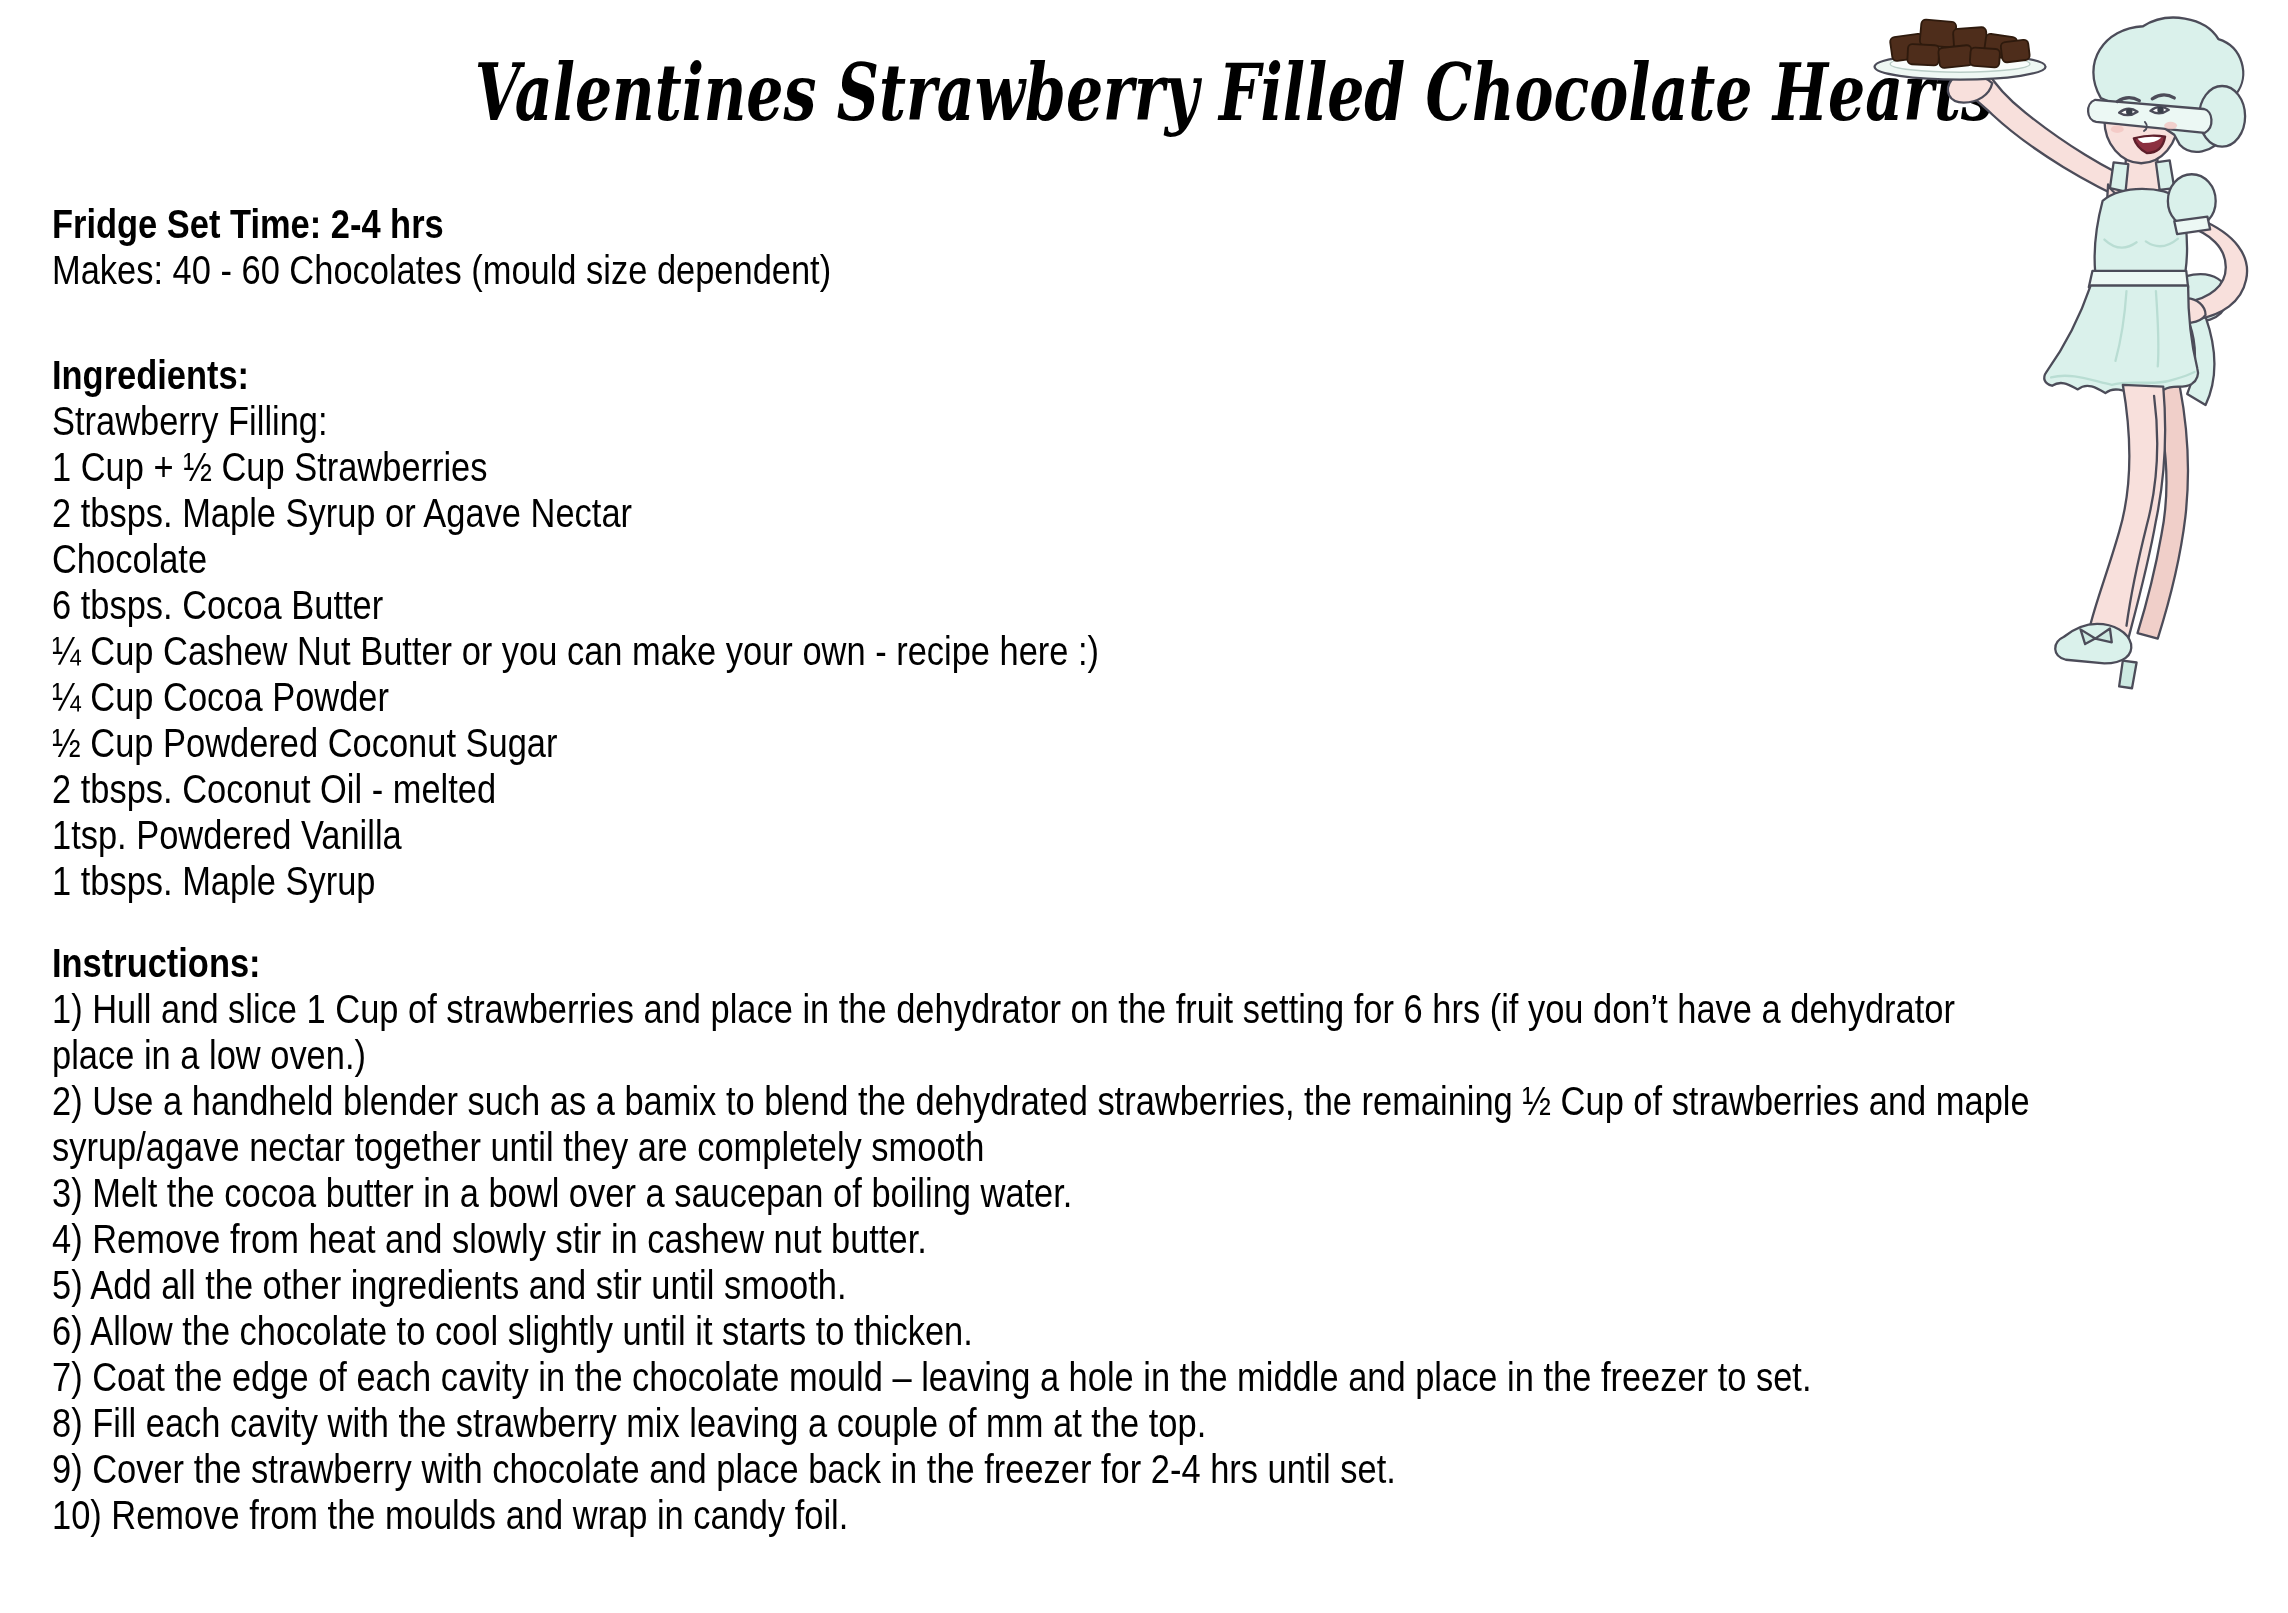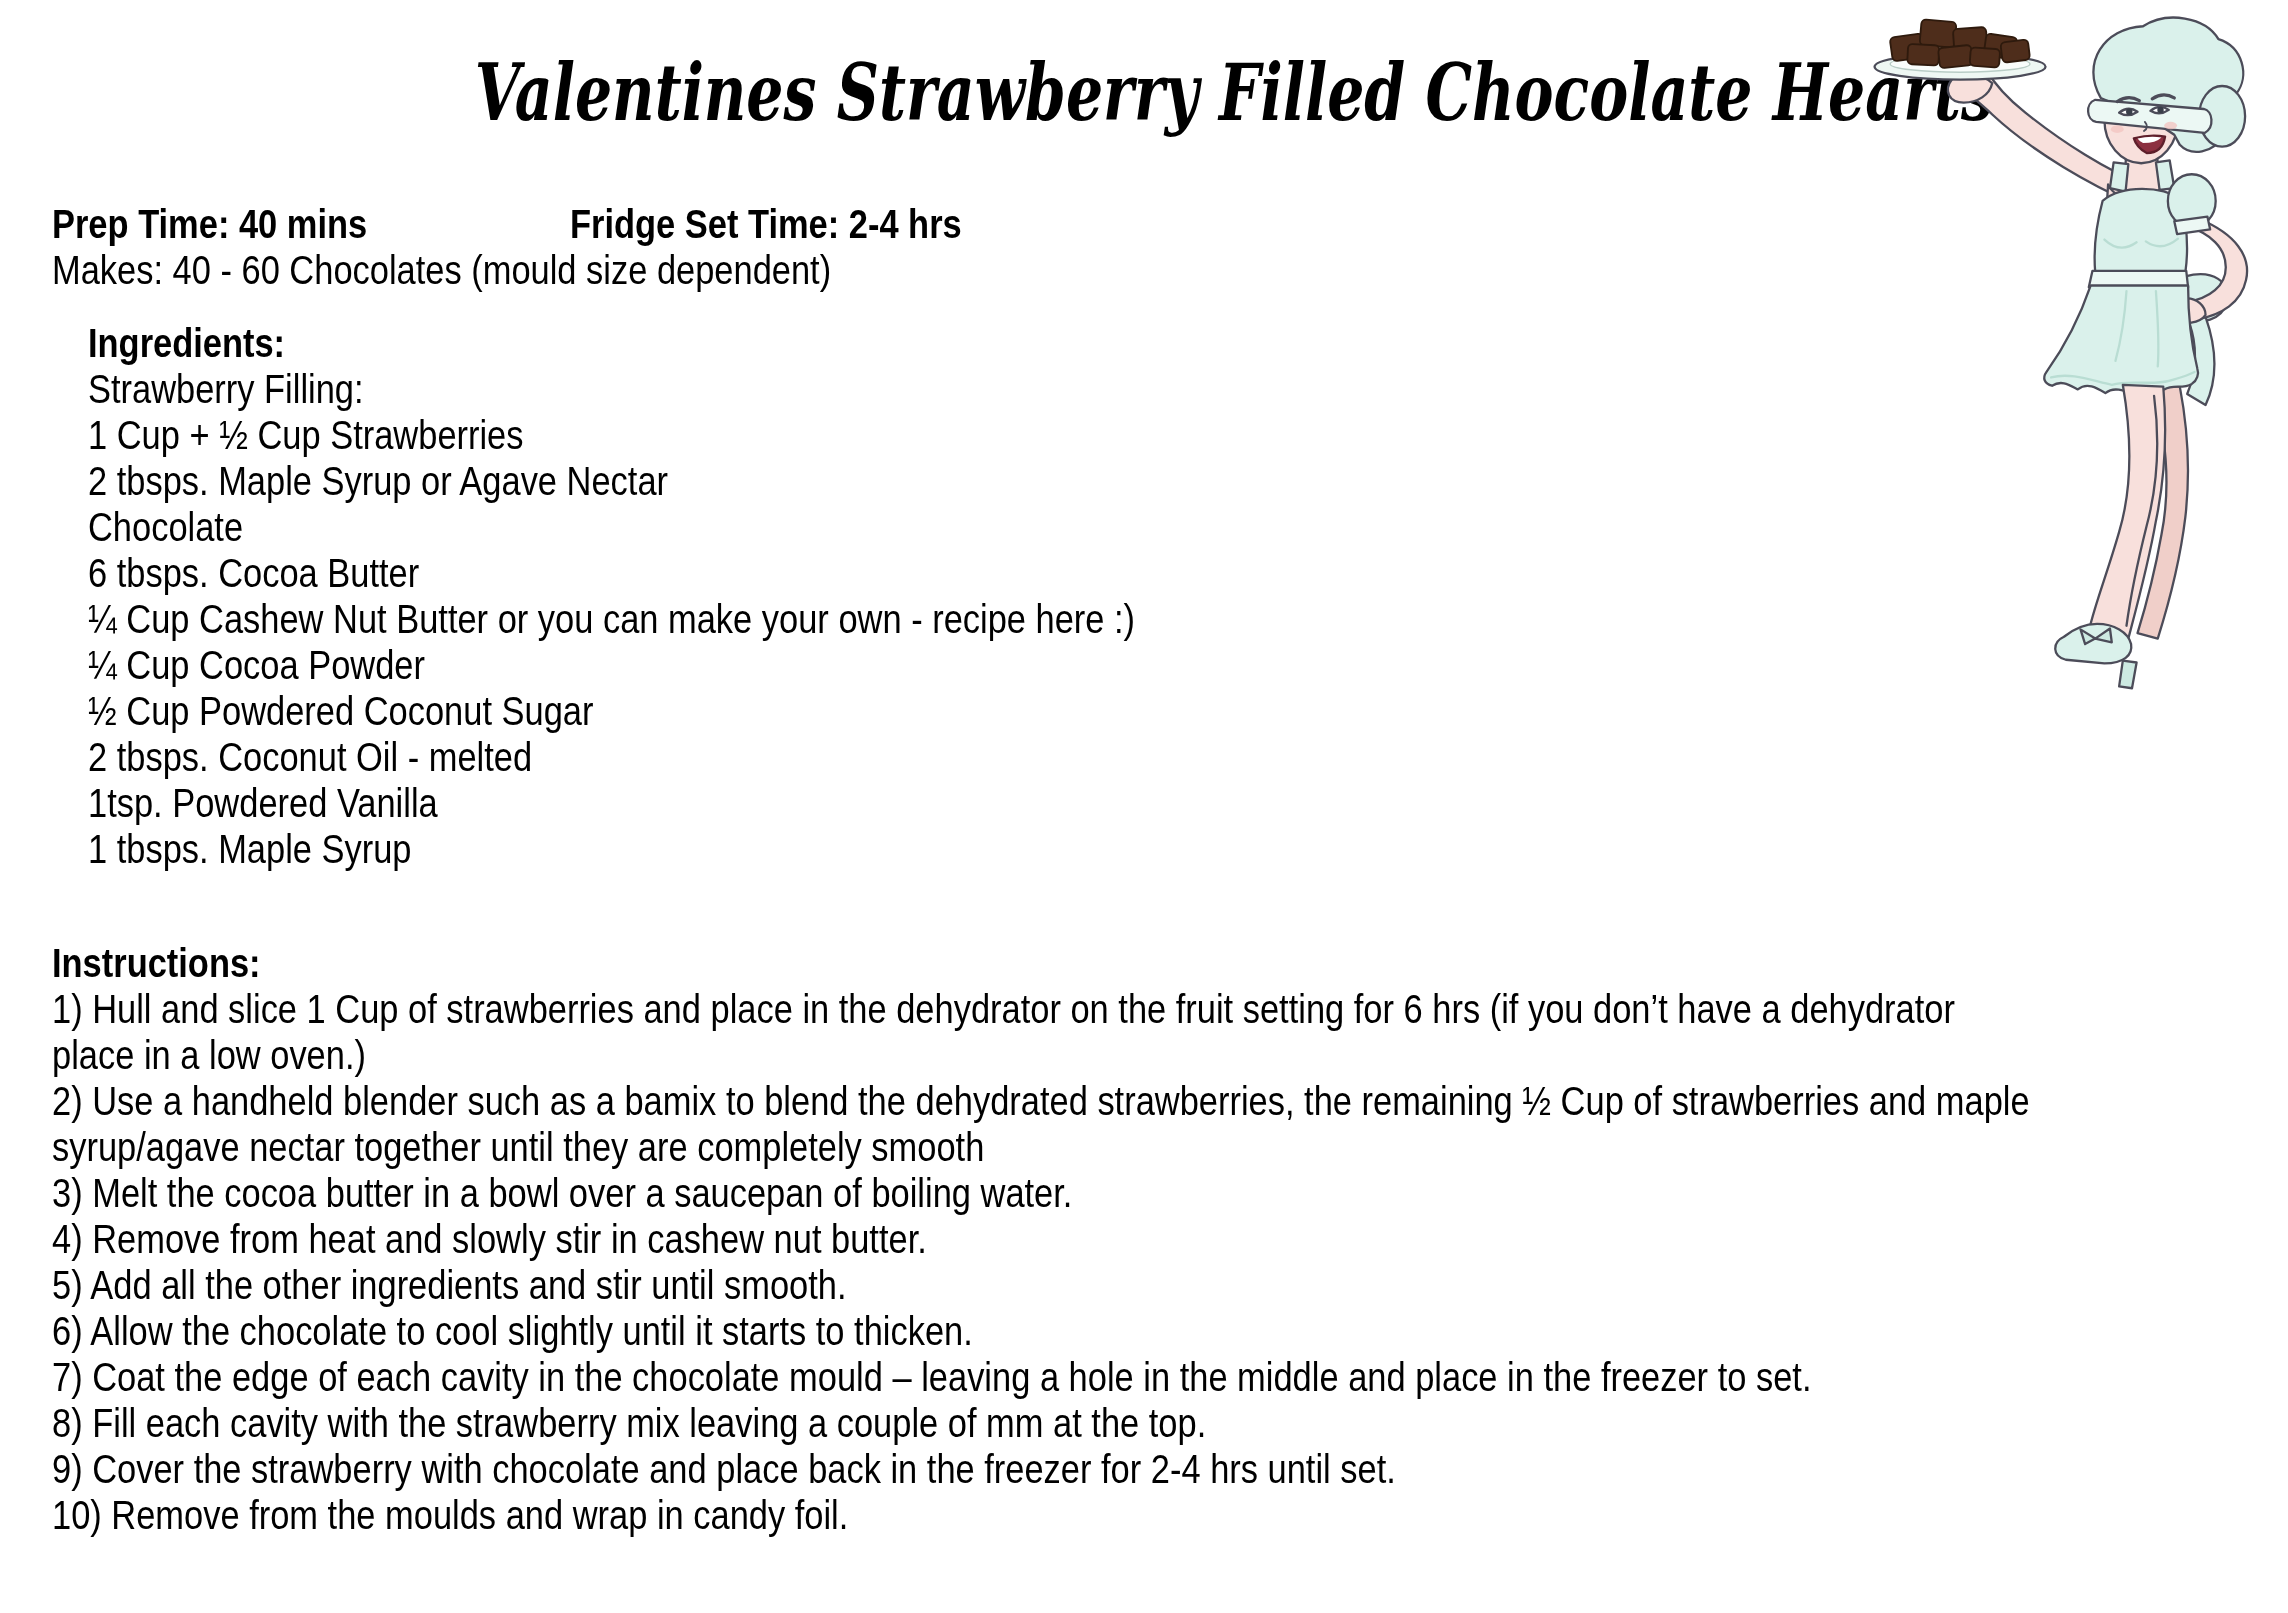--- a/index.html
+++ b/index.html
@@ -9,40 +9,37 @@
   .title-inner{display:inline-block;font-family:"DejaVu Serif",serif;font-style:italic;font-weight:bold;
         font-size:79px;line-height:103px;transform:scaleX(0.74);transform-origin:50% 0;white-space:nowrap;}
   .ln{display:block;font-size:41px;line-height:46px;height:46px;white-space:nowrap;
         transform:scaleX(0.84);transform-origin:0 0;}
   .lni{display:inline-block;font-size:41px;line-height:46px;white-space:nowrap;
         transform:scaleX(0.84);transform-origin:0 0;}
   .b{font-weight:bold;}
   .meta{position:absolute;left:52px;top:201px;}
   .meta-row{display:flex;height:46px;}
   .meta-col1{width:518px;}
-  .ingredients{position:absolute;left:52px;top:320px;margin-left:36px;}
+  .ingredients{position:absolute;left:52px;top:352px;}
   .instructions{position:absolute;left:52px;top:940px;}
   .url{position:absolute;left:37px;top:1532px;}
   .url .ln{font-size:34px;}
   .illustration{position:absolute;left:1862px;top:5.5px;width:426px;height:685px;}
 </style>
 </head>
 <body>
 
 <div class="page">
 
   <div class="title-wrap">
     <span class="title-inner">Valentines Strawberry Filled Chocolate Hearts</span>
   </div>
 
   <div class="meta">
     <div class="meta-row">
-      <div class="meta-col1">
-        <span class="lni b">Prep Time: 40 mins</span>
-      </div>
       <div>
         <span class="lni b">Fridge Set Time: 2-4 hrs</span>
       </div>
     </div>
     <span class="ln">Makes: 40 - 60 Chocolates (mould size dependent)</span>
   </div>
 
   <div class="ingredients">
     <span class="ln b">Ingredients:</span>
     <span class="ln">Strawberry Filling:</span>

